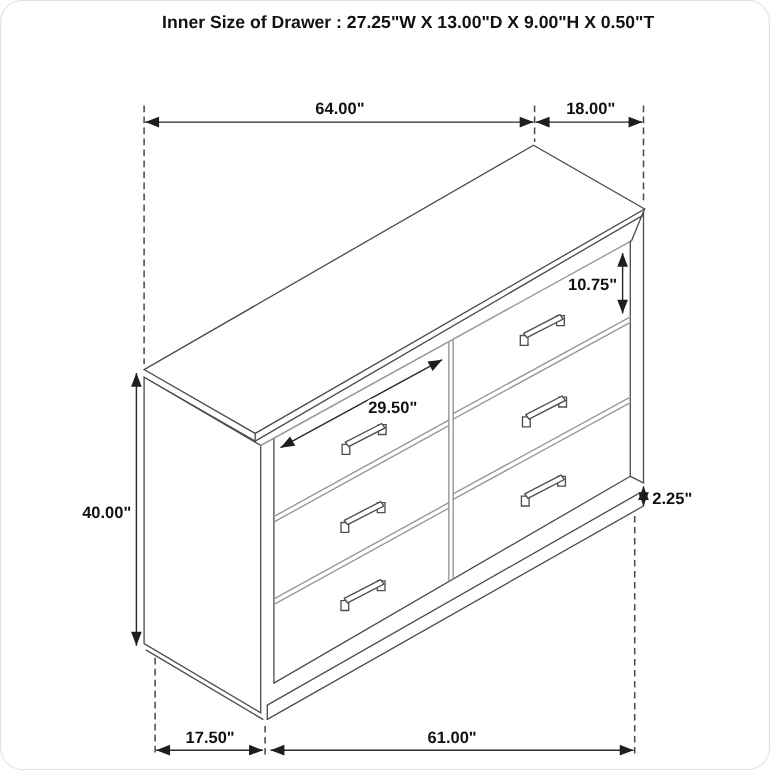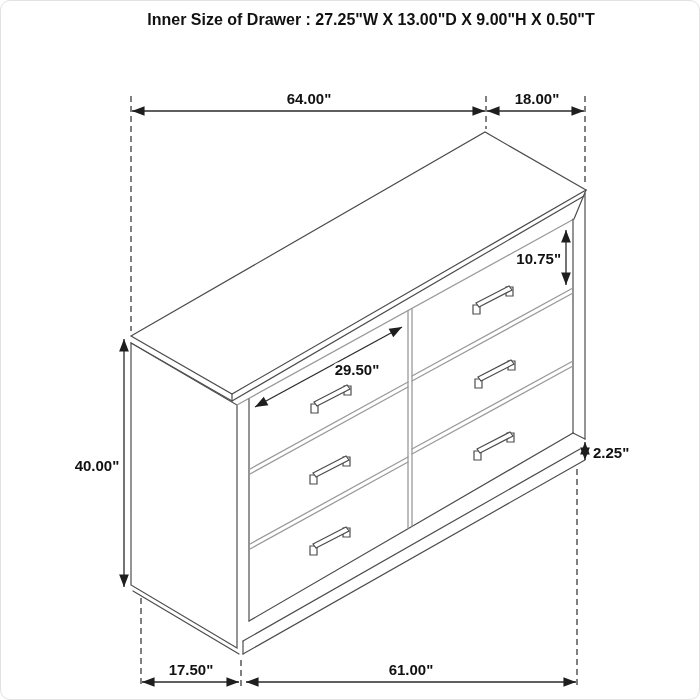--- a/index.html
+++ b/index.html
@@ -8,21 +8,21 @@
     background: #ffffff;
     width: 700px;
     height: 700px;
     font-family: "Liberation Sans", sans-serif;
   }
   .canvas-frame {
     position: relative;
     width: 698px;
     height: 698px;
     border: 1px solid #e2e2e2;
-    border-radius: 10px;
+    border-radius: 20px;
     background: #ffffff;
     overflow: hidden;
   }
   svg { display: block; }
   .dim-text {
     font: bold 15px "Liberation Sans", sans-serif;
     fill: #111111;
   }
   .title-text {
     font: bold 16px "Liberation Sans", sans-serif;

